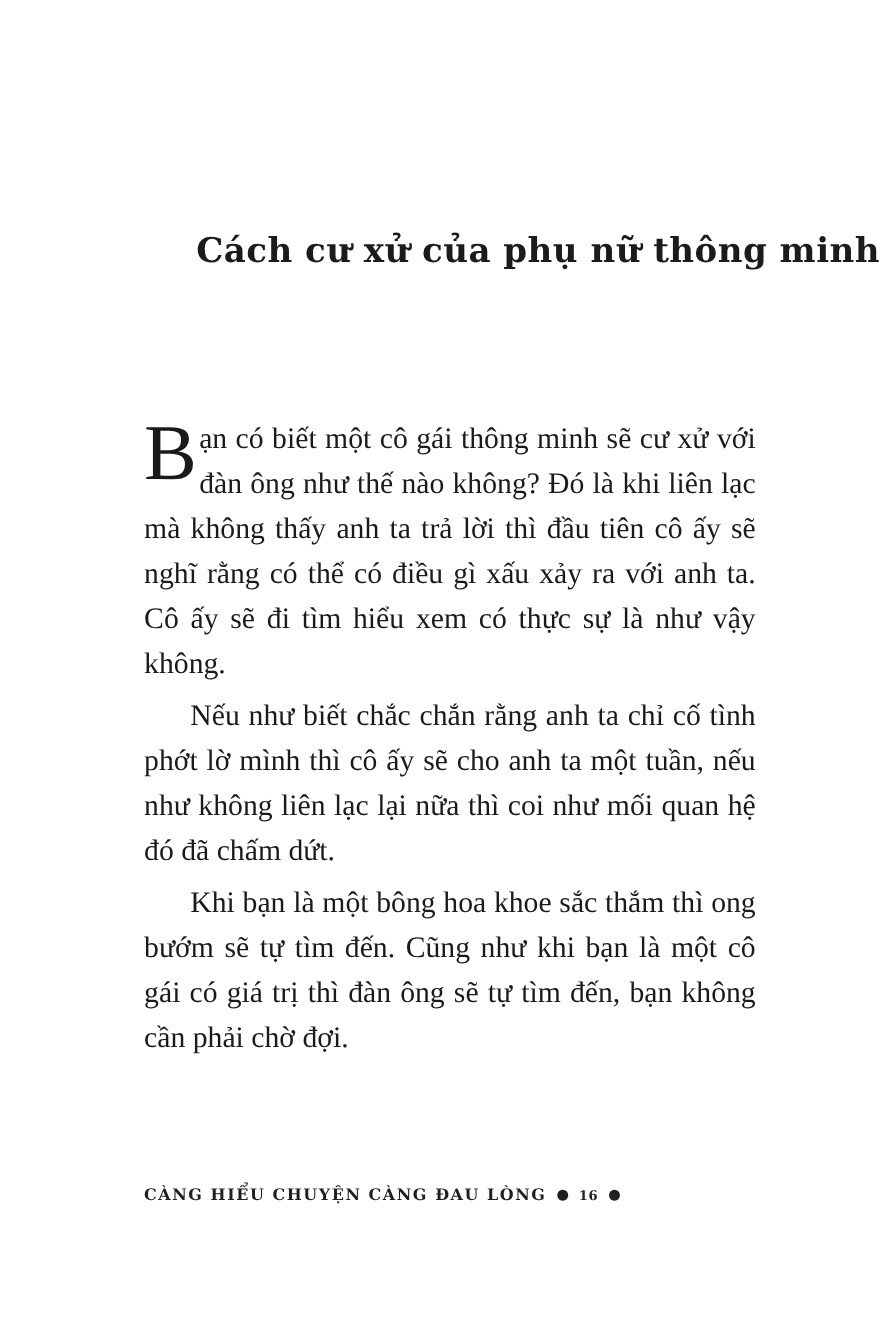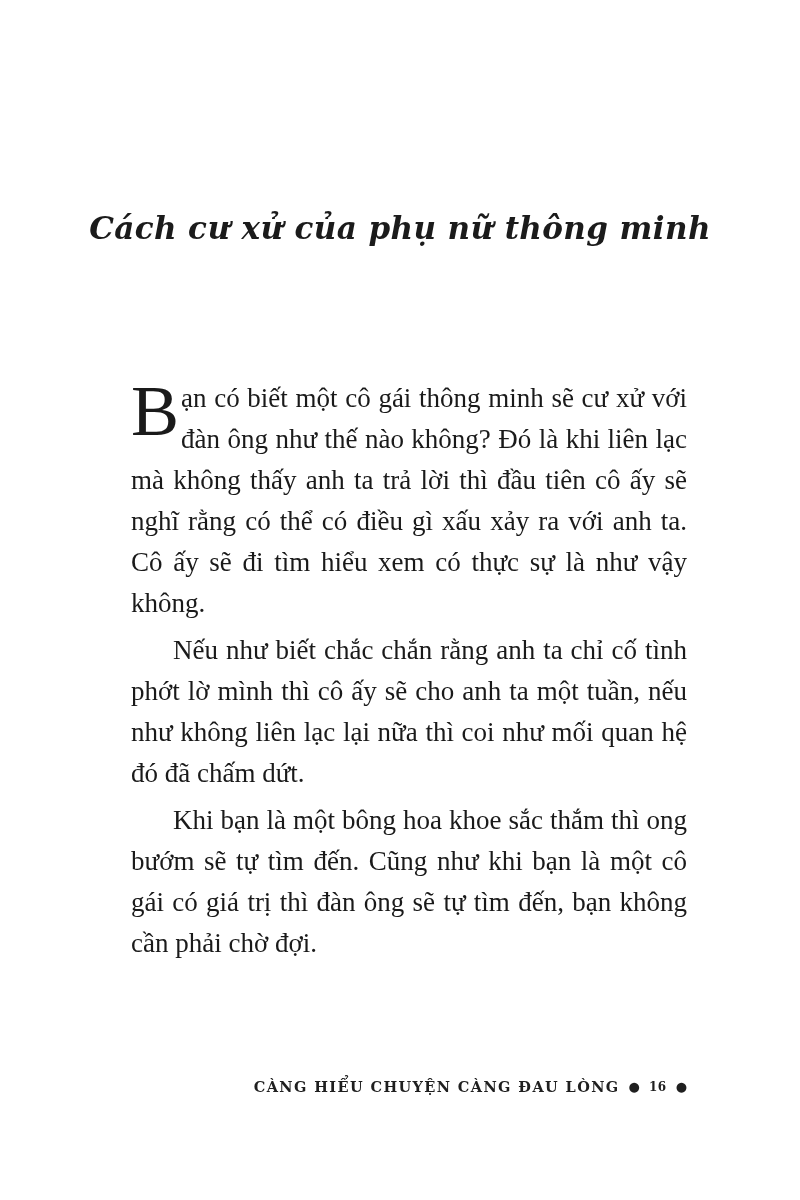--- a/index.html
+++ b/index.html
@@ -18,23 +18,22 @@
     position: relative;
     width: 800px;
     height: 1200px;
     box-sizing: border-box;
   }
   .chapter-title {
     position: absolute;
     left: 0;
     top: 210px;
     width: 800px;
-    text-align: center;
+    text-align: right;
     font-family: "DejaVu Serif", serif;
-    font-style: italic;
     font-weight: 600;
     font-size: 31px;
     letter-spacing: 0.4px;
     color: #1b1b1b;
   }
   .body-block {
     position: absolute;
     left: 131px;
     top: 378px;
     width: 556px;
@@ -72,21 +71,20 @@
     top: 1078px;
     width: 556px;
     display: flex;
     align-items: center;
     gap: 9px;
     font-family: "DejaVu Serif", serif;
     font-weight: 700;
     font-size: 14.5px;
     letter-spacing: 1.4px;
     color: #1f1f1f;
-    justify-content: flex-end;
   }
   .footer .dot {
     font-size: 13px;
     letter-spacing: 0;
   }
   .footer .page-num {
     font-family: "DejaVu Serif", serif;
     font-weight: 700;
     font-size: 12px;
     letter-spacing: 0.5px;

